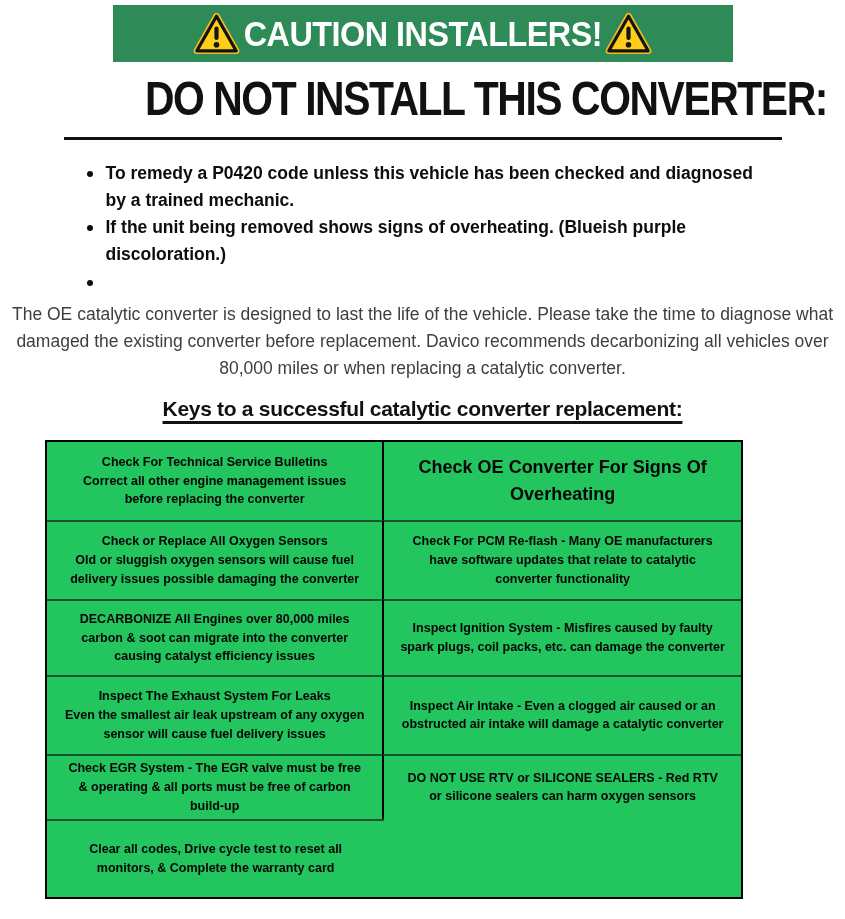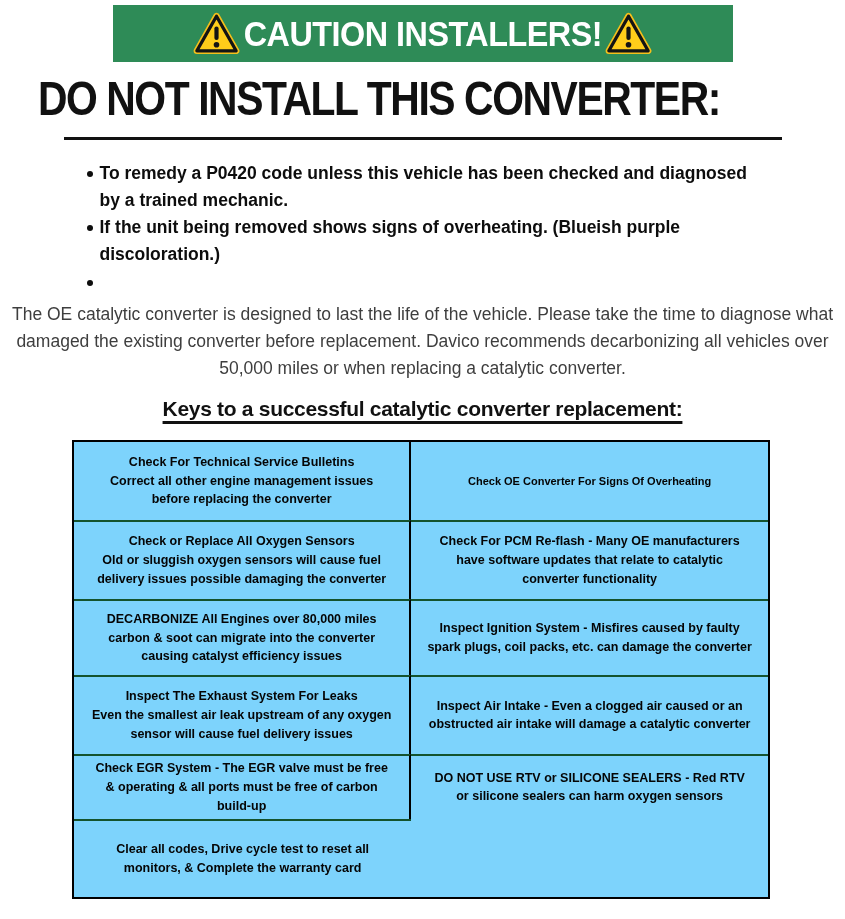--- a/index.html
+++ b/index.html
@@ -24,21 +24,21 @@
     font-weight: bold;
     font-size: 33px;
     letter-spacing: -0.5px;
     transform: scale(0.98, 1.08);
     white-space: nowrap;
   }
   .tri { width: 47px; height: 43px; display: block; }
 
   
   .headline {
-    text-align: left;
+    text-align: right;
     margin-top: 7px;
     height: 58px;
     line-height: 58px;
     margin-left: 20px;
   }
   .headline span {
     display: inline-block;
     font-size: 43px;
     font-weight: bold;
     letter-spacing: -1.5px;
@@ -52,21 +52,21 @@
     margin: 10px auto 0 auto;
   }
 
   
   .bullets {
     width: 672px;
     margin: 20px auto 0 auto;
   }
   .bullet-item {
     display: flex;
-    gap: 7px;
+    gap: 13px;
     font-weight: bold;
     font-size: 17.5px;
     line-height: 1.55;
     color: #0d0d0d;
   }
   .bullet-dot {
     flex: 0 0 auto;
     width: 6px; height: 6px;
     border-radius: 50%;
     background: #0d0d0d;
@@ -92,44 +92,44 @@
     letter-spacing: -0.3px;
   }
   .keys span {
     text-decoration: underline;
     text-decoration-thickness: 2.5px;
     text-underline-offset: 5px;
   }
 
   
   .checklist {
-    margin: 19px 0 0 72px;
+    margin: 19px 0 0 45px;
     width: 694px;
     border: 2px solid #000;
     display: grid;
     grid-template-columns: 48.6% 51.4%;
     grid-template-rows: 78px 79px 76px 79px 65px 78px;
-    background: #7dd3fc;
+    background: #22c55e;
   }
   .cell {
     display: flex;
     align-items: center;
     justify-content: center;
     text-align: center;
     padding: 4px 16px;
     font-weight: bold;
     font-size: 12.5px;
     line-height: 1.5;
     color: #050505;
     white-space: pre-line;
     border-top: 2px solid #14532d;
   }
   .cell.first { border-top: none; }
   .cell.left { border-right: 2px solid #000; }
-  .cell.big { font-size: 11px; }
+  .cell.big { font-size: 18px; }
 </style>
 </head>
 <body>
 
 <div class="page">
 
   <div class="banner">
     <svg class="tri" viewBox="0 0 100 92" aria-hidden="true">
       <path d="M50 9 L92 83 L8 83 Z" fill="none" stroke="#f5bf1b" stroke-width="14" stroke-linejoin="round"></path>
       <path d="M50 9 L92 83 L8 83 Z" fill="#ffcd1a" stroke="#141414" stroke-width="7" stroke-linejoin="round"></path>
@@ -158,21 +158,21 @@
     </div>
     <div class="bullet-item">
       <span class="bullet-dot"></span>
       <span>If the unit being removed shows signs of overheating. (Blueish purple discoloration.)</span>
     </div>
     <div class="bullet-item">
       <span class="bullet-dot"></span>
     </div>
   </div>
 
-  <div class="intro">The OE catalytic converter is designed to last the life of the vehicle. Please take the time to diagnose what damaged the existing converter before replacement. Davico recommends decarbonizing all vehicles over 50,000 miles or when replacing a catalytic converter.</div>
+  <div class="intro">The OE catalytic converter is designed to last the life of the vehicle. Please take the time to diagnose what damaged the existing converter before replacement. Davico recommends decarbonizing all vehicles over 80,000 miles or when replacing a catalytic converter.</div>
 
   <div class="keys">
     <span>Keys to a successful catalytic converter replacement:</span>
   </div>
 
   <div class="checklist">
     <div class="cell left first">Check For Technical Service Bulletins
 Correct all other engine management issues before replacing the converter</div>
     <div class="cell right first big">Check OE Converter For Signs Of Overheating</div>
 

